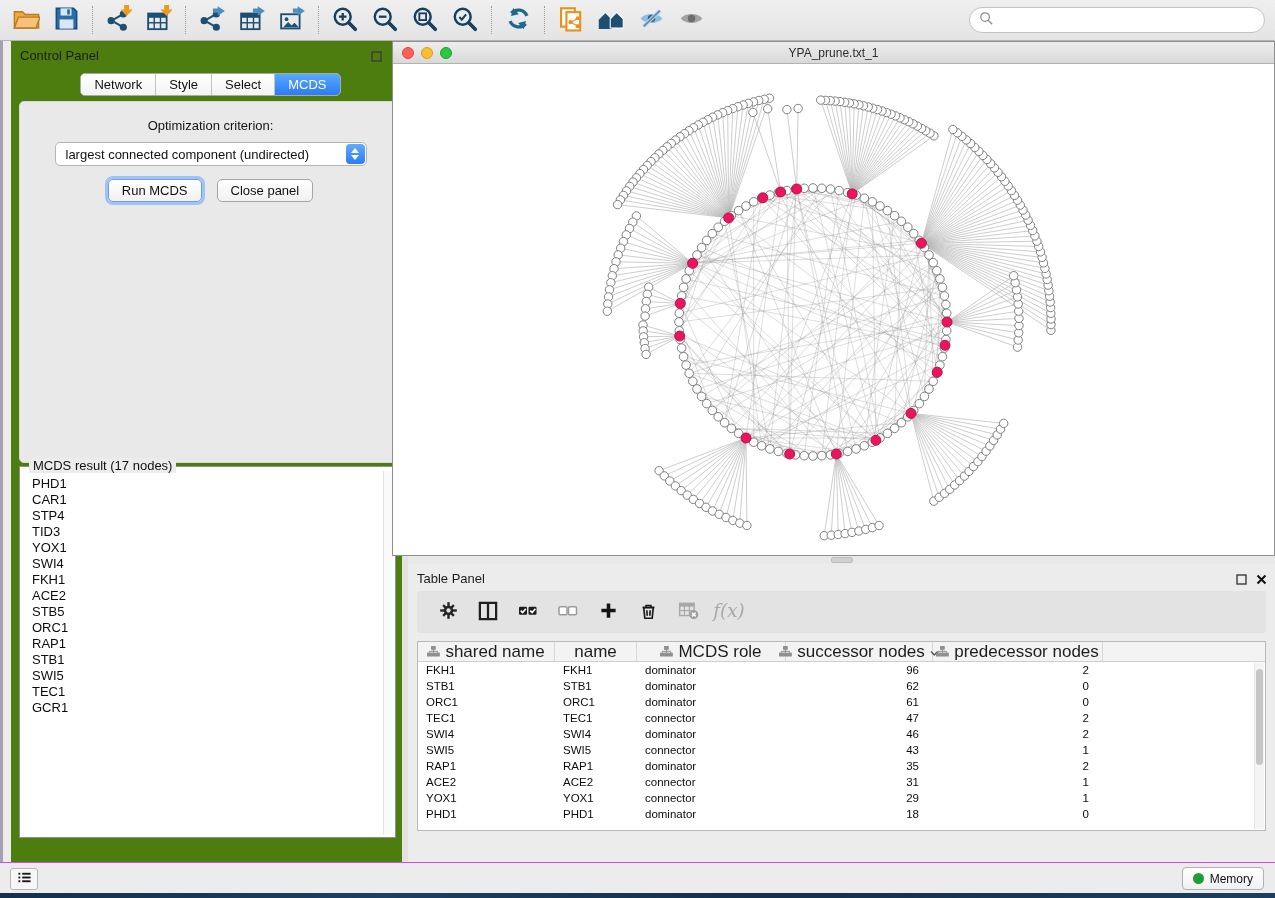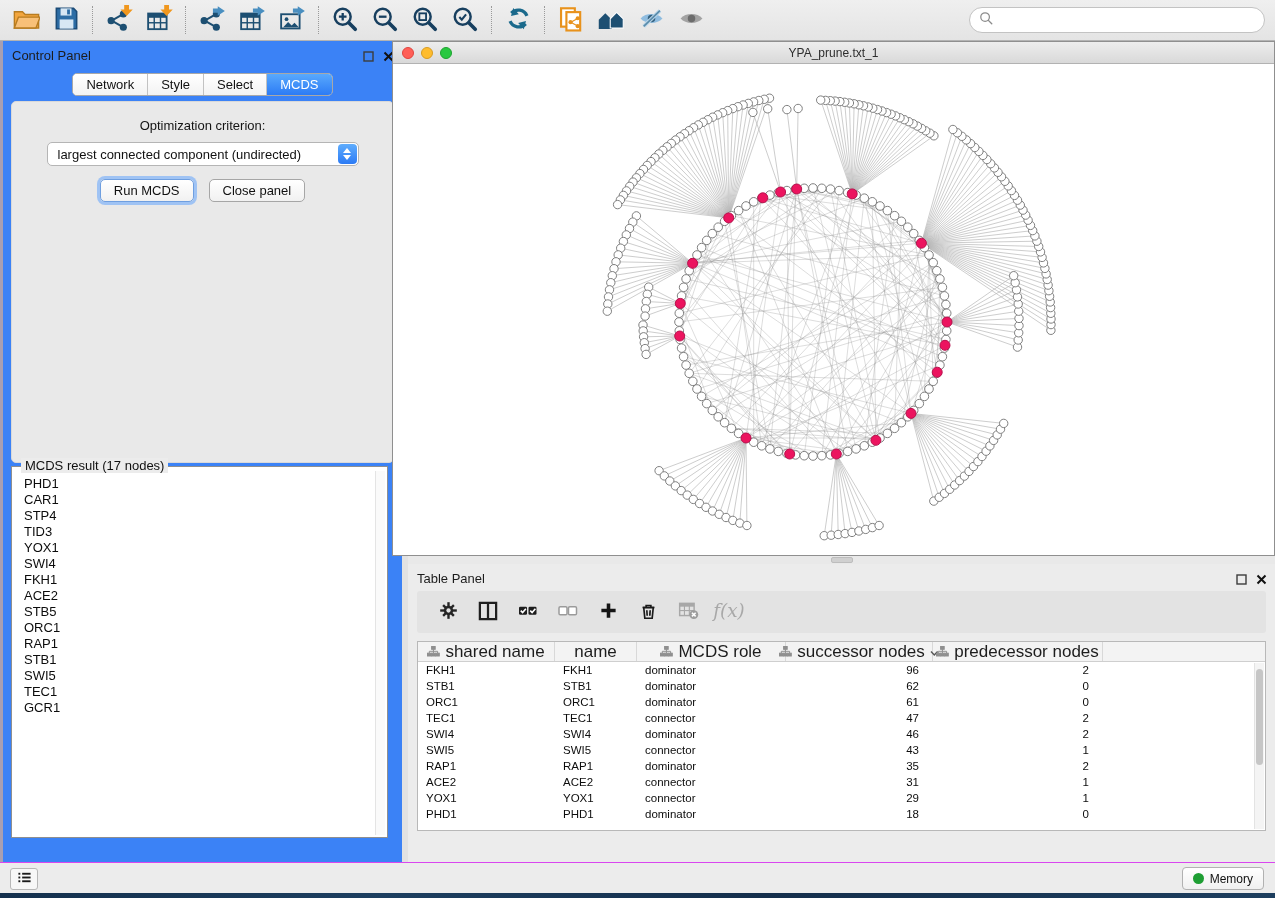--- a/index.html
+++ b/index.html
@@ -15,21 +15,21 @@
   .t-sep { width:1px; height:28px; border-left:1px dotted #9a9a9a; margin:0 6px; }
   .t-btn.disabled { opacity:.9; }
   .search-wrap { position:absolute; right:10px; top:7px; width:296px; height:26px;
     background:#fff; border:1px solid #c3c3c3; border-radius:13px; display:flex; align-items:center; padding-left:9px; }
   .search-wrap input { border:none; outline:none; flex:1; height:20px; font-size:13px; background:transparent; }
 
   
   .left-strip { position:absolute; left:0; top:41px; width:3px; height:852px; background:#a79fb2; }
 
   
-  .control-panel { position:absolute; left:3px; top:41px; width:399px; height:821px; background:#3b82f6; }
+  .control-panel { position:absolute; left:11px; top:41px; width:399px; height:821px; background:#4d7c0f; }
   .panel-head { position:relative; height:28px; }
   .panel-title { position:absolute; left:9px; top:7px; font-size:13px; color:#1c1c1c; }
   .win-btns { position:absolute; right:8px; top:7px; display:flex; gap:9px; align-items:center; }
   .tabs-row { position:absolute; left:0; right:0; top:32px; display:flex; justify-content:center; }
   .seg { display:inline-flex; border:1px solid #a8a8a8; border-radius:5px; overflow:hidden; background:#fdfdfd; }
   .seg .seg-item { padding:3px 13px; font-size:13px; color:#111; border-left:1px solid #c2c2c2; background:linear-gradient(#ffffff,#f3f3f3); }
   .seg .seg-item:first-child { border-left:none; }
   .seg .seg-item.sel { background:linear-gradient(#59a9fd,#2c7bf5); color:#fff; }
 
   .cp-card { position:absolute; left:8px; right:8px; top:60px; height:362px; background:#e9e9e9;

